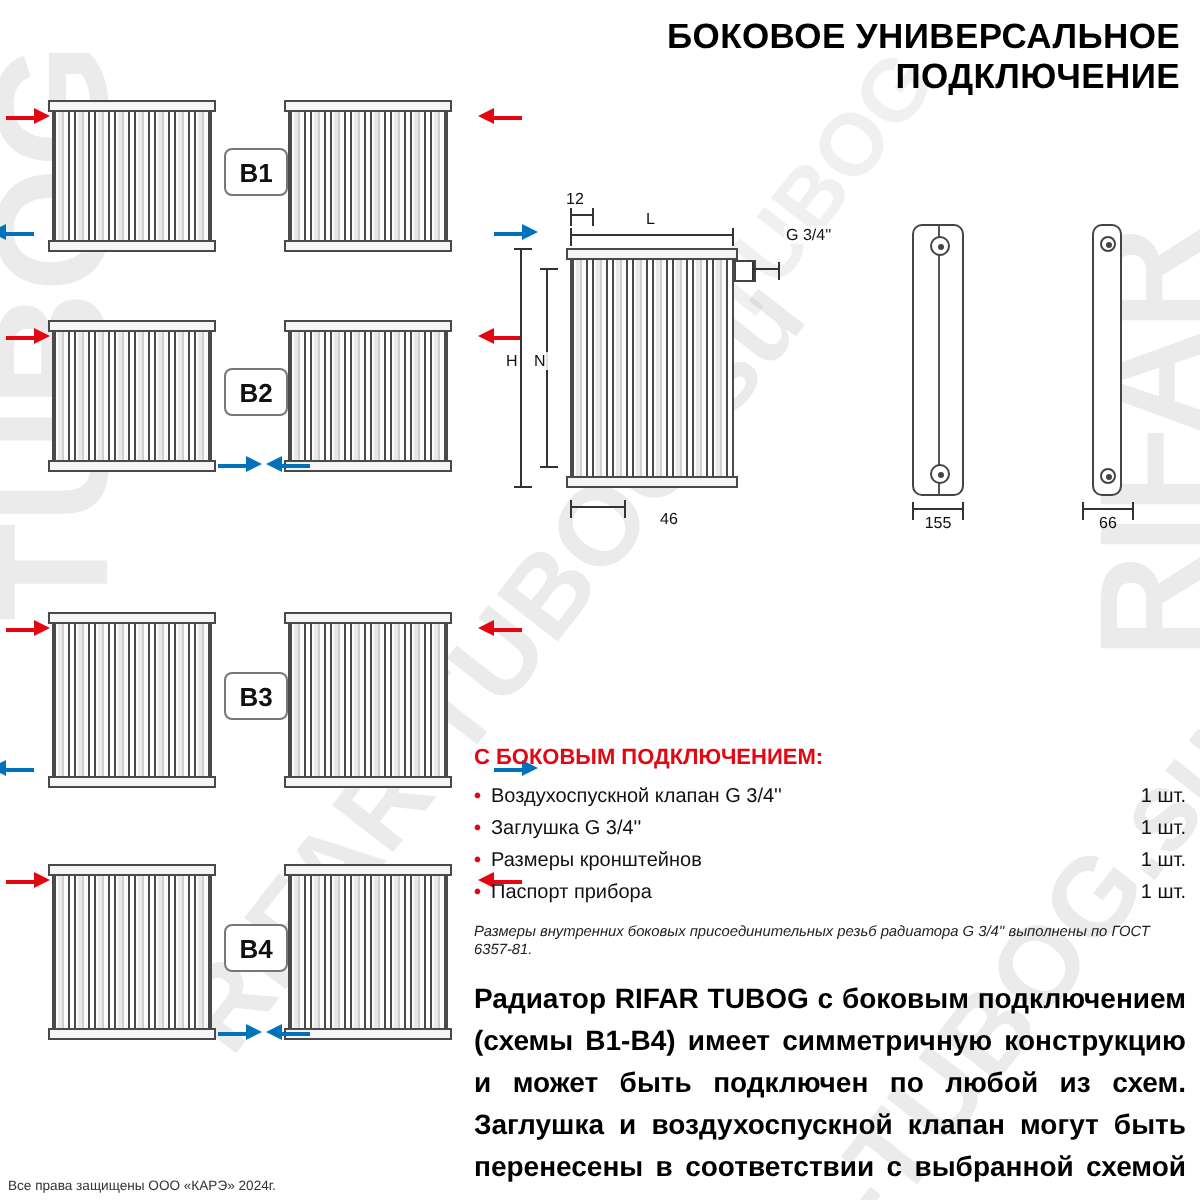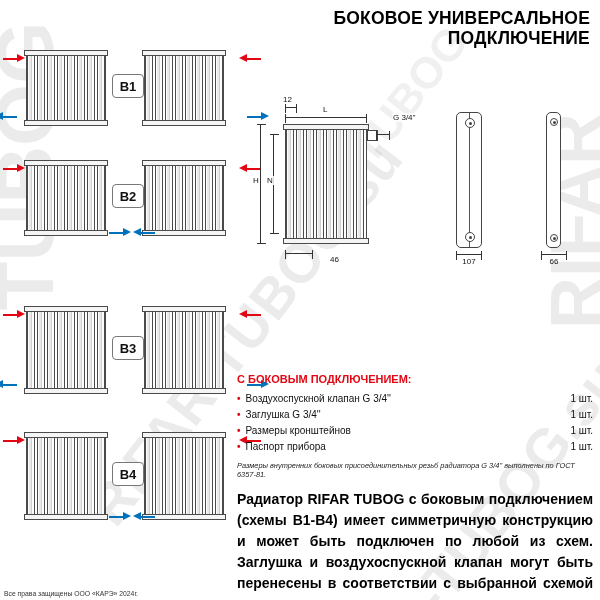--- a/index.html
+++ b/index.html
@@ -146,21 +146,21 @@
     <div class="dim-label" style="left:41px;top:157px;margin-left:36px;">46</div>
 
   </div>
 
   <div class="col-view" style="left:456px;top:112px;width:26px;height:136px;">
     <div class="col-split"></div>
     <div class="port" style="left:8px;top:5px;width:10px;height:10px;"></div>
     <div class="port" style="left:8px;bottom:5px;width:10px;height:10px;"></div>
   </div>
   <div class="dim-h" style="position:absolute;left:456px;top:254px;width:26px;"></div>
-  <div class="sv-label" style="left:456px;top:257px;width:26px;">107</div>
+  <div class="sv-label" style="left:456px;top:257px;width:26px;">155</div>
 
   <div class="col-view" style="left:546px;top:112px;width:15px;height:136px;">
     <div class="port" style="left:3px;top:5px;width:8px;height:8px;"></div>
     <div class="port" style="left:3px;bottom:5px;width:8px;height:8px;"></div>
   </div>
   <div class="dim-h" style="position:absolute;left:541px;top:254px;width:26px;"></div>
   <div class="sv-label" style="left:541px;top:257px;width:26px;">66</div>
 
   <div class="kit">
     <div class="kit-h2">С БОКОВЫМ ПОДКЛЮЧЕНИЕМ:</div>

